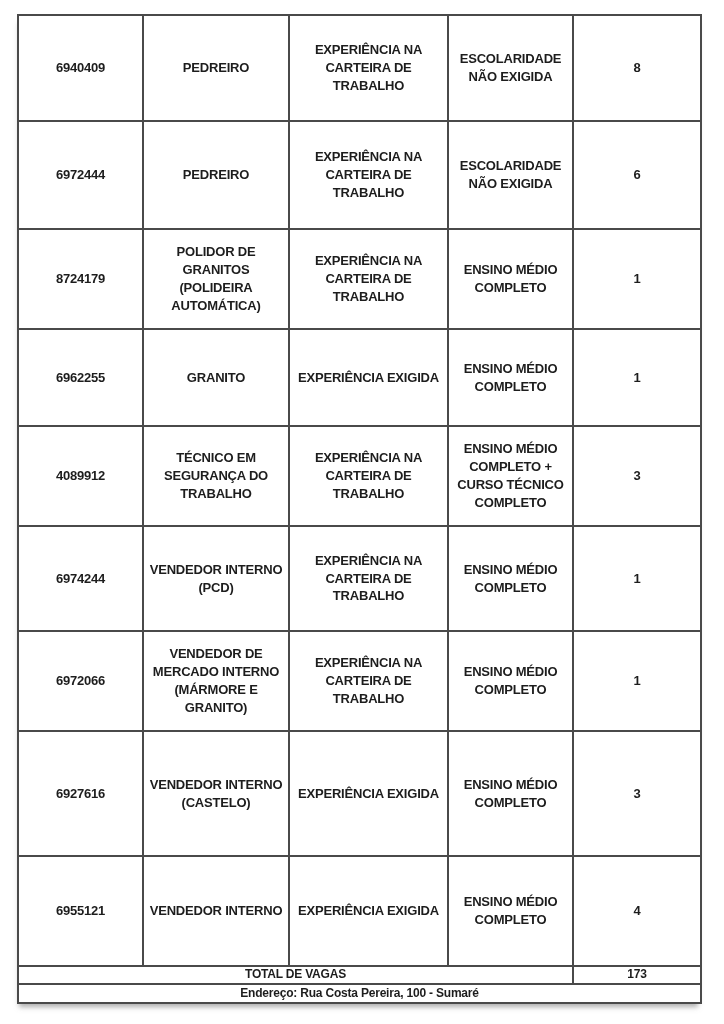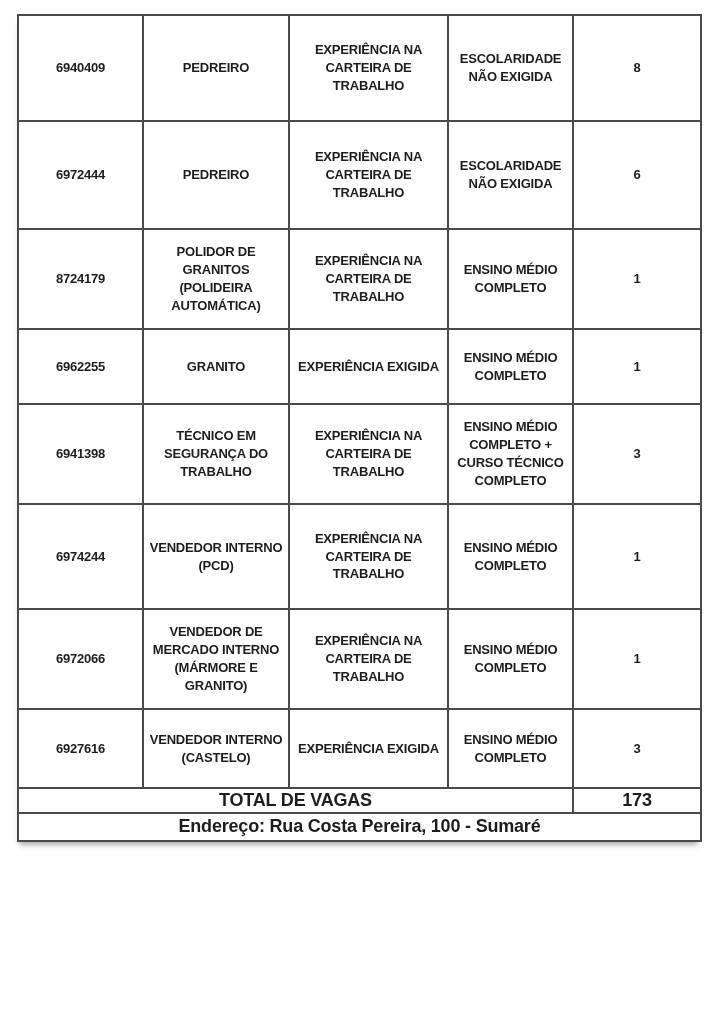--- a/index.html
+++ b/index.html
@@ -31,31 +31,31 @@
     font-weight: bold;
     font-size: 13px;
     letter-spacing: -0.2px;
     line-height: 1.38;
     color: #1d1d1d;
     white-space: pre-line;
     padding: 2px 3px;
     overflow: hidden;
   }
   tr.footer-row td {
-    font-size: 18px;
+    font-size: 12px;
     line-height: 1.15;
     padding: 1px 3px;
     white-space: normal;
     margin-left: 13px;
   }
   tr.total-row {
     height: 18px;
   }
   tr.address-row {
-    height: 28px;
+    height: 19px;
   }
   tr.obs-row {
     height: 17px;
   }
 </style>
 </head>
 <body>
 
 <div class="page">
   <table class="vagas">
@@ -90,30 +90,30 @@
     <td>8724179</td>
     <td>POLIDOR DE GRANITOS
 (POLIDEIRA
 AUTOMÁTICA)</td>
     <td>EXPERIÊNCIA NA
 CARTEIRA DE TRABALHO</td>
     <td>ENSINO MÉDIO
 COMPLETO</td>
     <td>1</td>
   </tr>
-        <tr style="height: 75px; margin-left: 24px;">
+        <tr style="height: 97px; margin-left: 24px;">
     <td>6962255</td>
     <td>GRANITO</td>
     <td>EXPERIÊNCIA EXIGIDA</td>
     <td>ENSINO MÉDIO
 COMPLETO</td>
     <td>1</td>
   </tr>
         <tr style="height: 100px;">
-    <td>6941398</td>
+    <td>4089912</td>
     <td>TÉCNICO EM
 SEGURANÇA DO
 TRABALHO</td>
     <td>EXPERIÊNCIA NA
 CARTEIRA DE TRABALHO</td>
     <td>ENSINO MÉDIO
 COMPLETO +
 CURSO TÉCNICO
 COMPLETO</td>
     <td>3</td>
@@ -133,28 +133,36 @@
     <td>VENDEDOR DE
 MERCADO INTERNO
 (MÁRMORE E
 GRANITO)</td>
     <td>EXPERIÊNCIA NA
 CARTEIRA DE TRABALHO</td>
     <td>ENSINO MÉDIO
 COMPLETO</td>
     <td>1</td>
   </tr>
-        <tr style="height: 79px;">
+        <tr style="height: 125px;">
     <td>6927616</td>
     <td>VENDEDOR INTERNO
 (CASTELO)</td>
     <td>EXPERIÊNCIA EXIGIDA</td>
     <td>ENSINO MÉDIO
 COMPLETO</td>
     <td>3</td>
+  </tr>
+        <tr style="height: 110px;">
+    <td>6955121</td>
+    <td>VENDEDOR INTERNO</td>
+    <td>EXPERIÊNCIA EXIGIDA</td>
+    <td>ENSINO MÉDIO
+COMPLETO</td>
+    <td>4</td>
   </tr>
       </tbody>
     <tbody>
       <tr class="footer-row total-row">
         <td colspan="4">TOTAL DE VAGAS</td>
         <td>173</td>
       </tr>
       <tr class="footer-row address-row">
         <td colspan="5">Endereço: Rua Costa Pereira, 100 - Sumaré</td>
       </tr>

